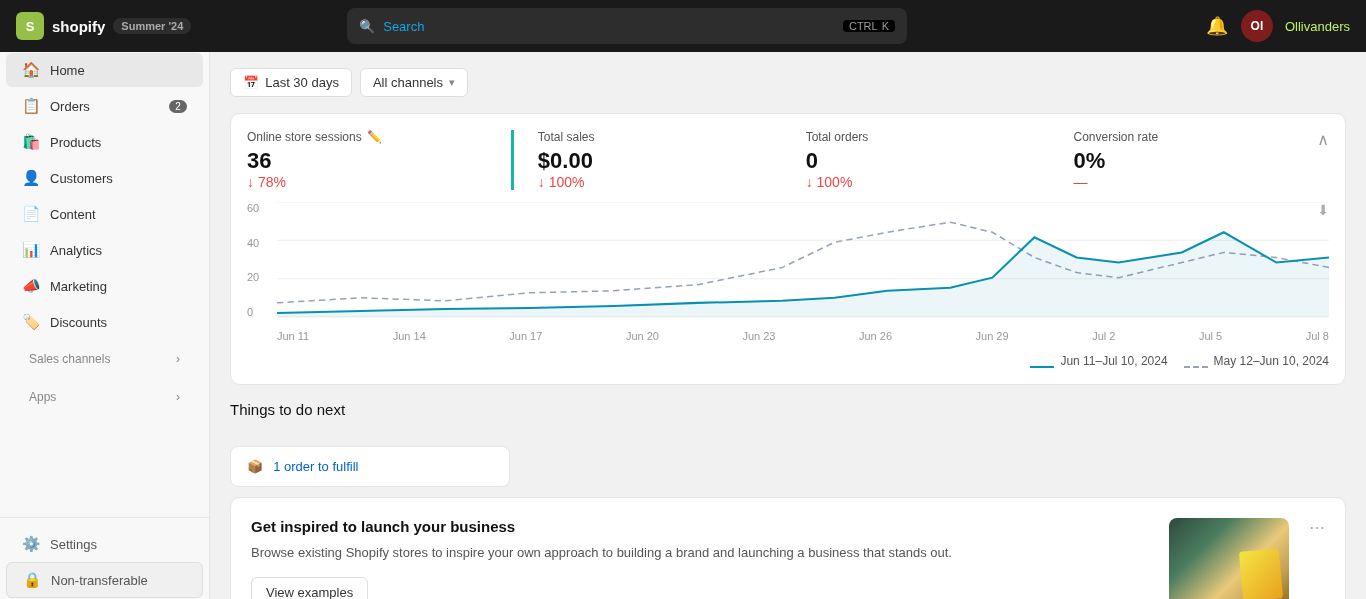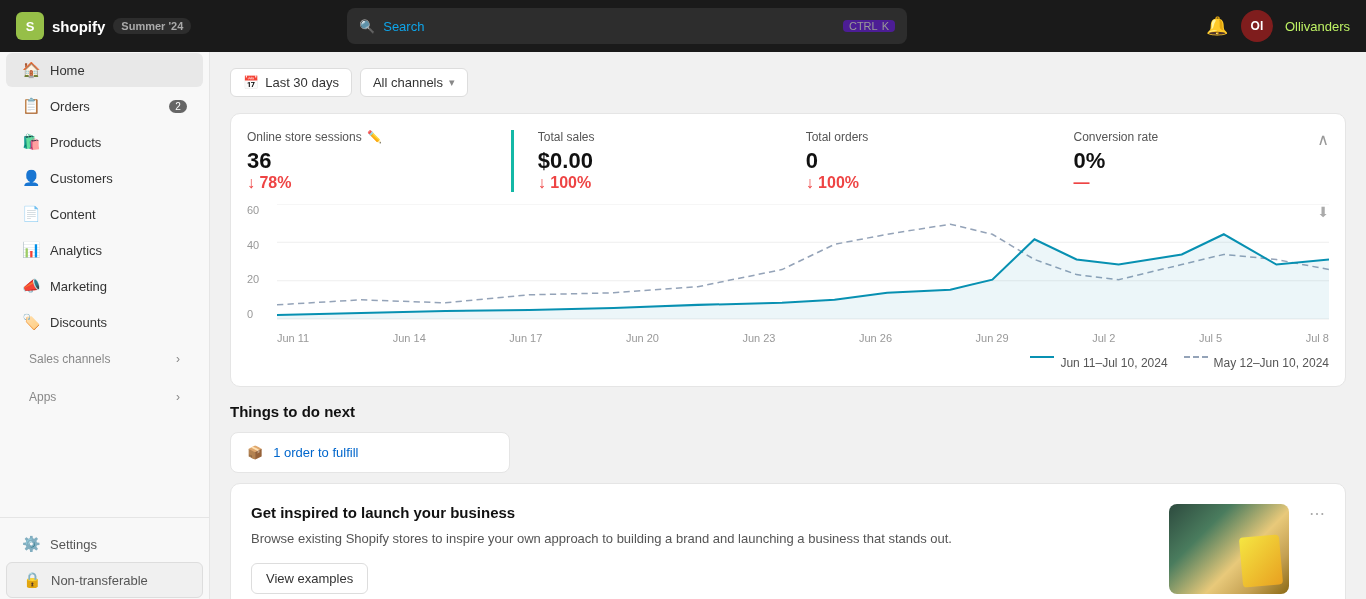--- a/index.html
+++ b/index.html
@@ -51,21 +51,21 @@
       height: 36px;
       display: flex;
       align-items: center;
       padding: 0 12px;
       gap: 8px;
       color: #888;
       font-size: 13px;
     }
     .search-shortcut {
       margin-left: auto;
-      background: #4c1d95;
+      background: #000000;
       color: #999;
       font-size: 11px;
       padding: 0 6px;
       border-radius: 4px;
       display: flex;
       gap: 4px;
     }
     .nav-right {
       display: flex;
       align-items: center;
@@ -216,26 +216,25 @@
       align-items: center;
       gap: 6px;
     }
     .metric-label .edit-icon { color: #aaa; font-size: 12px; cursor: pointer; }
     .metric-value {
       font-size: 22px;
       font-weight: 600;
       color: #111;
     }
     .metric-change {
-      font-size: 16px;
+      font-size: 14px;
       color: #e44;
       display: flex;
       align-items: center;
       gap: 3px;
-      font-weight: bold;
     }
     .metric-change.negative { color: #e44; }
     .collapse-btn {
       color: #999;
       font-size: 16px;
       cursor: pointer;
       margin-left: auto;
     }
 
     
@@ -278,21 +277,21 @@
       display: flex;
       gap: 16px;
       justify-content: flex-end;
       font-size: 12px;
       color: #555;
       margin-top: 12px;
       align-items: center;
     }
     .legend-item {
       display: flex;
-      align-items: flex-start;
+      align-items: flex-end;
       gap: 6px;
     }
     .legend-line {
       width: 24px;
       height: 2px;
       background: #0891b2;
     }
     .legend-dashed {
       width: 24px;
       height: 2px;
@@ -304,23 +303,23 @@
       top: 0;
       right: 0;
       color: #aaa;
       font-size: 14px;
       cursor: pointer;
     }
 
     
     .section-title {
       font-size: 15px;
-      font-weight: 700;
+      font-weight: 400;
       color: #111;
-      margin-bottom: 12px;
+      margin-bottom: 28px;
     }
     .todo-item {
       background: white;
       border: 1px solid #e5e5e5;
       border-radius: 8px;
       padding: 12px 16px;
       display: flex;
       align-items: center;
       gap: 10px;
       font-size: 13px;

